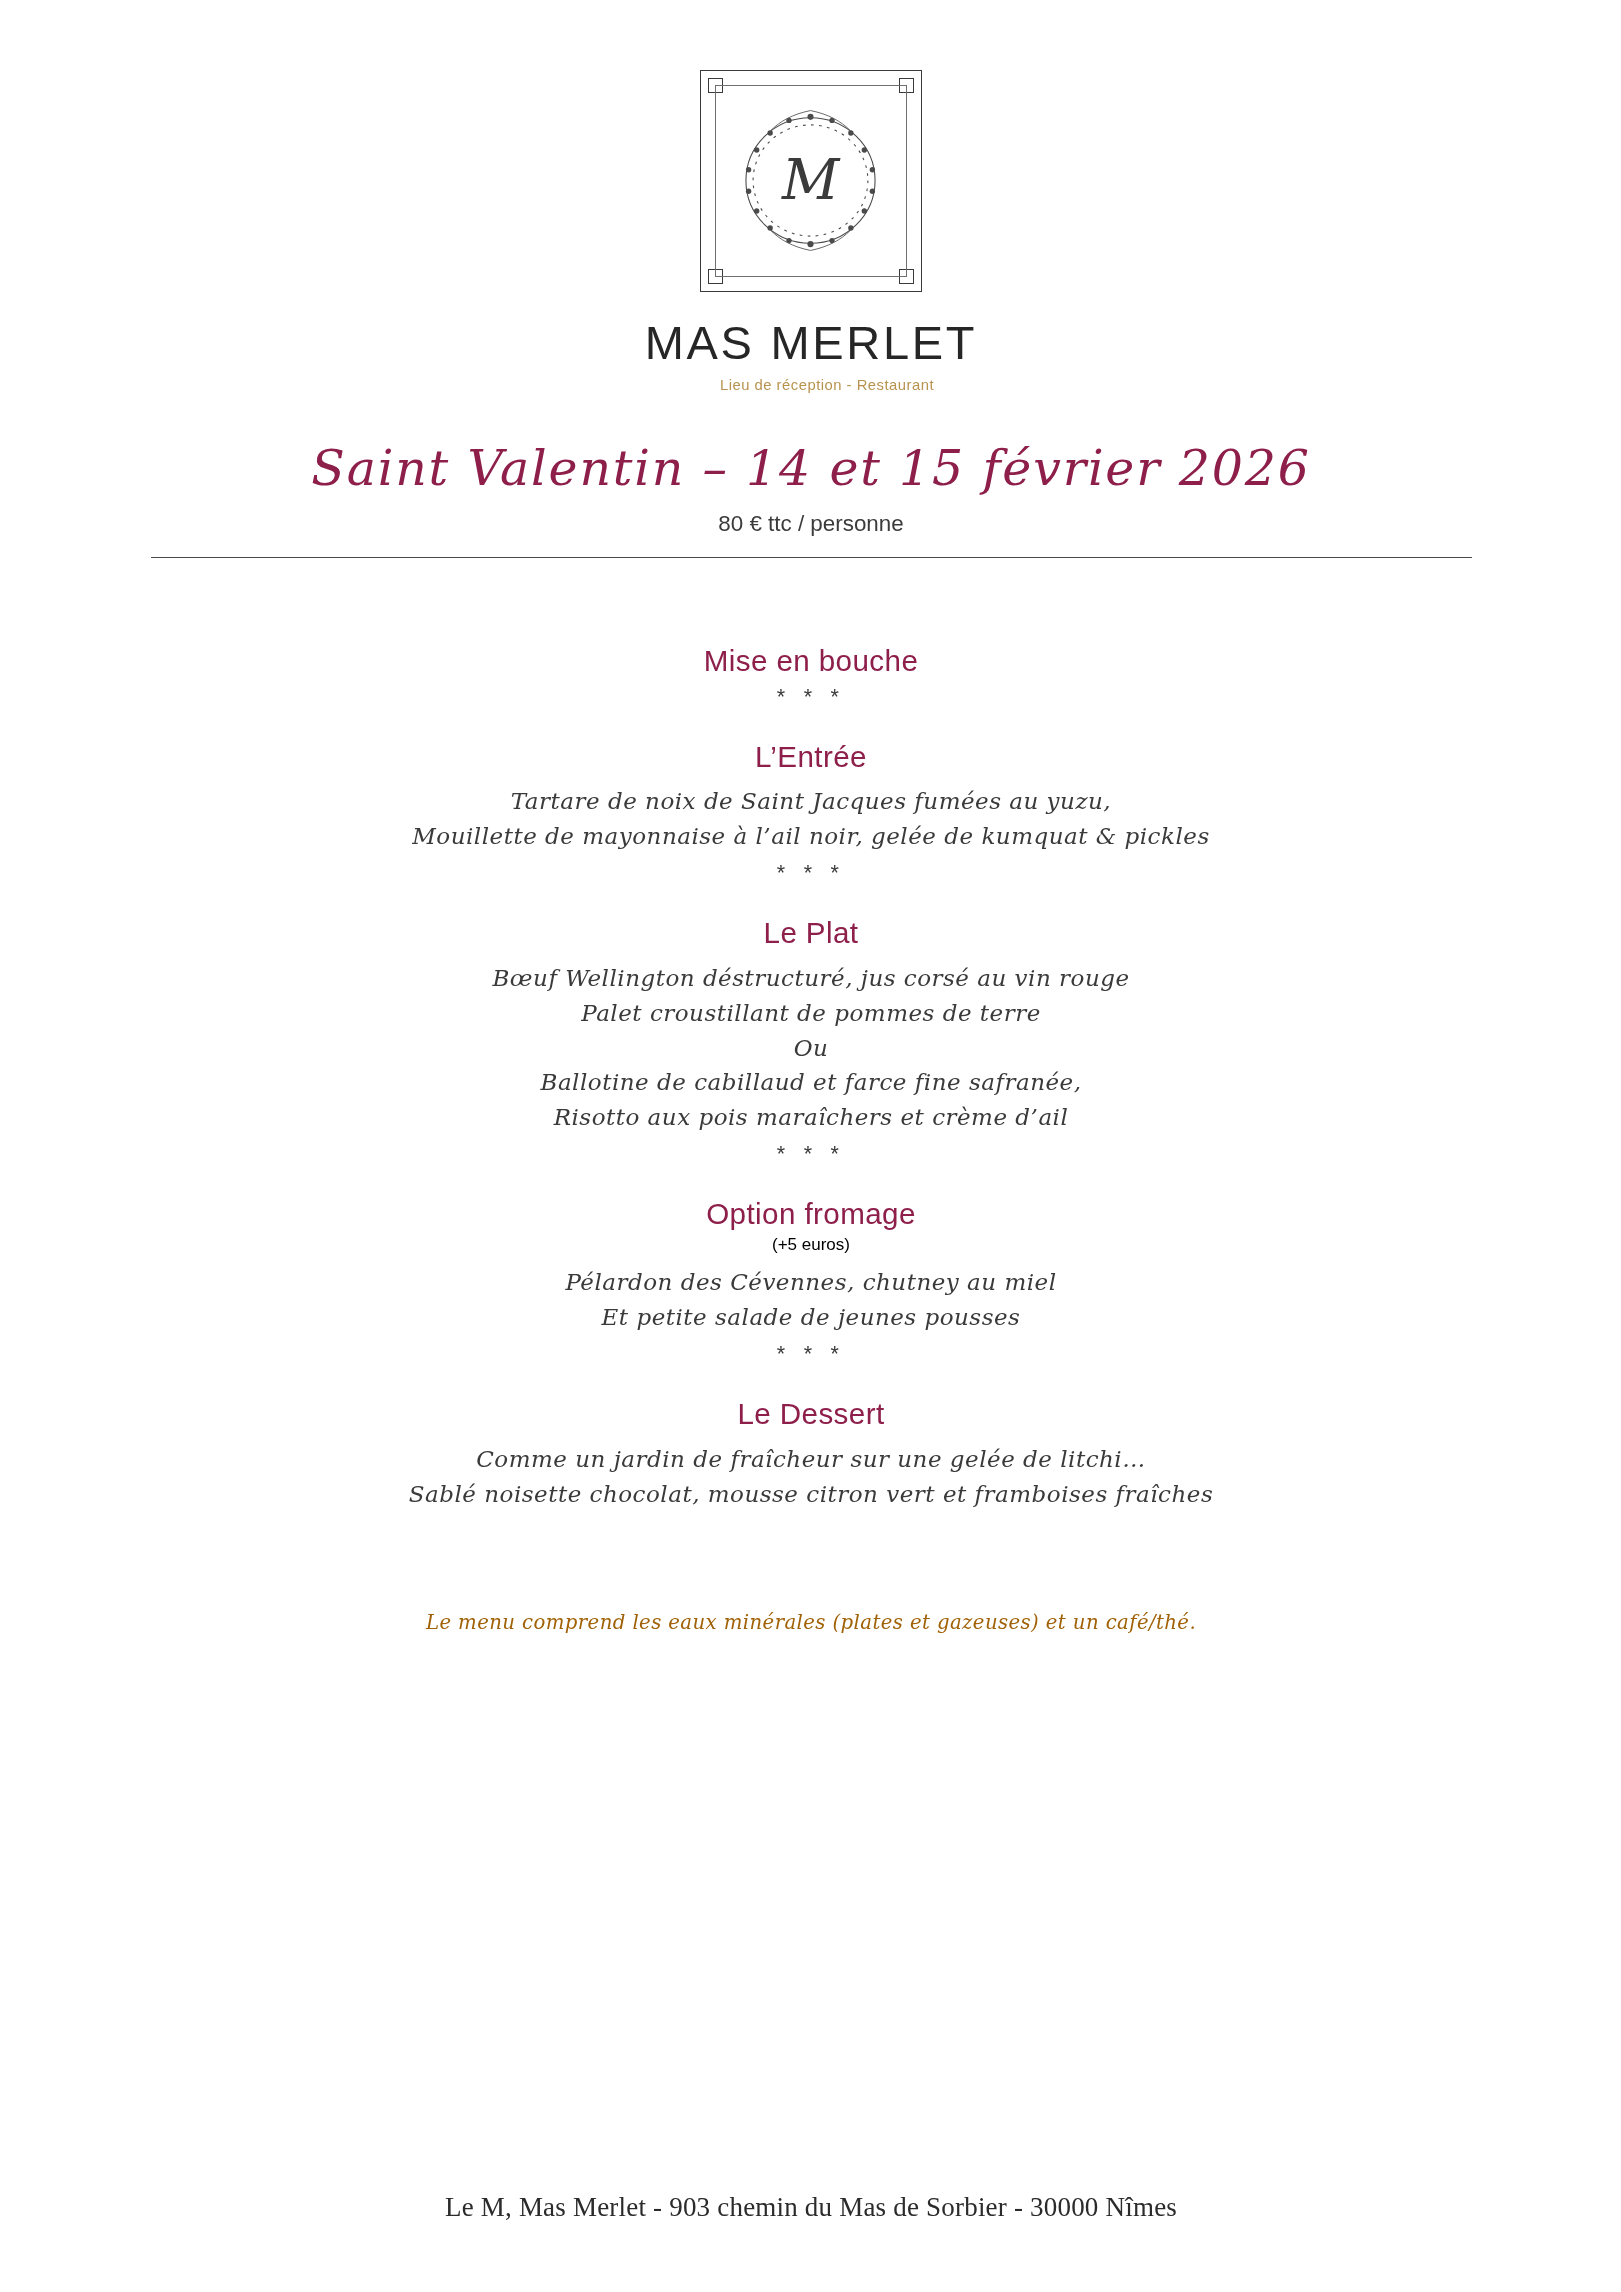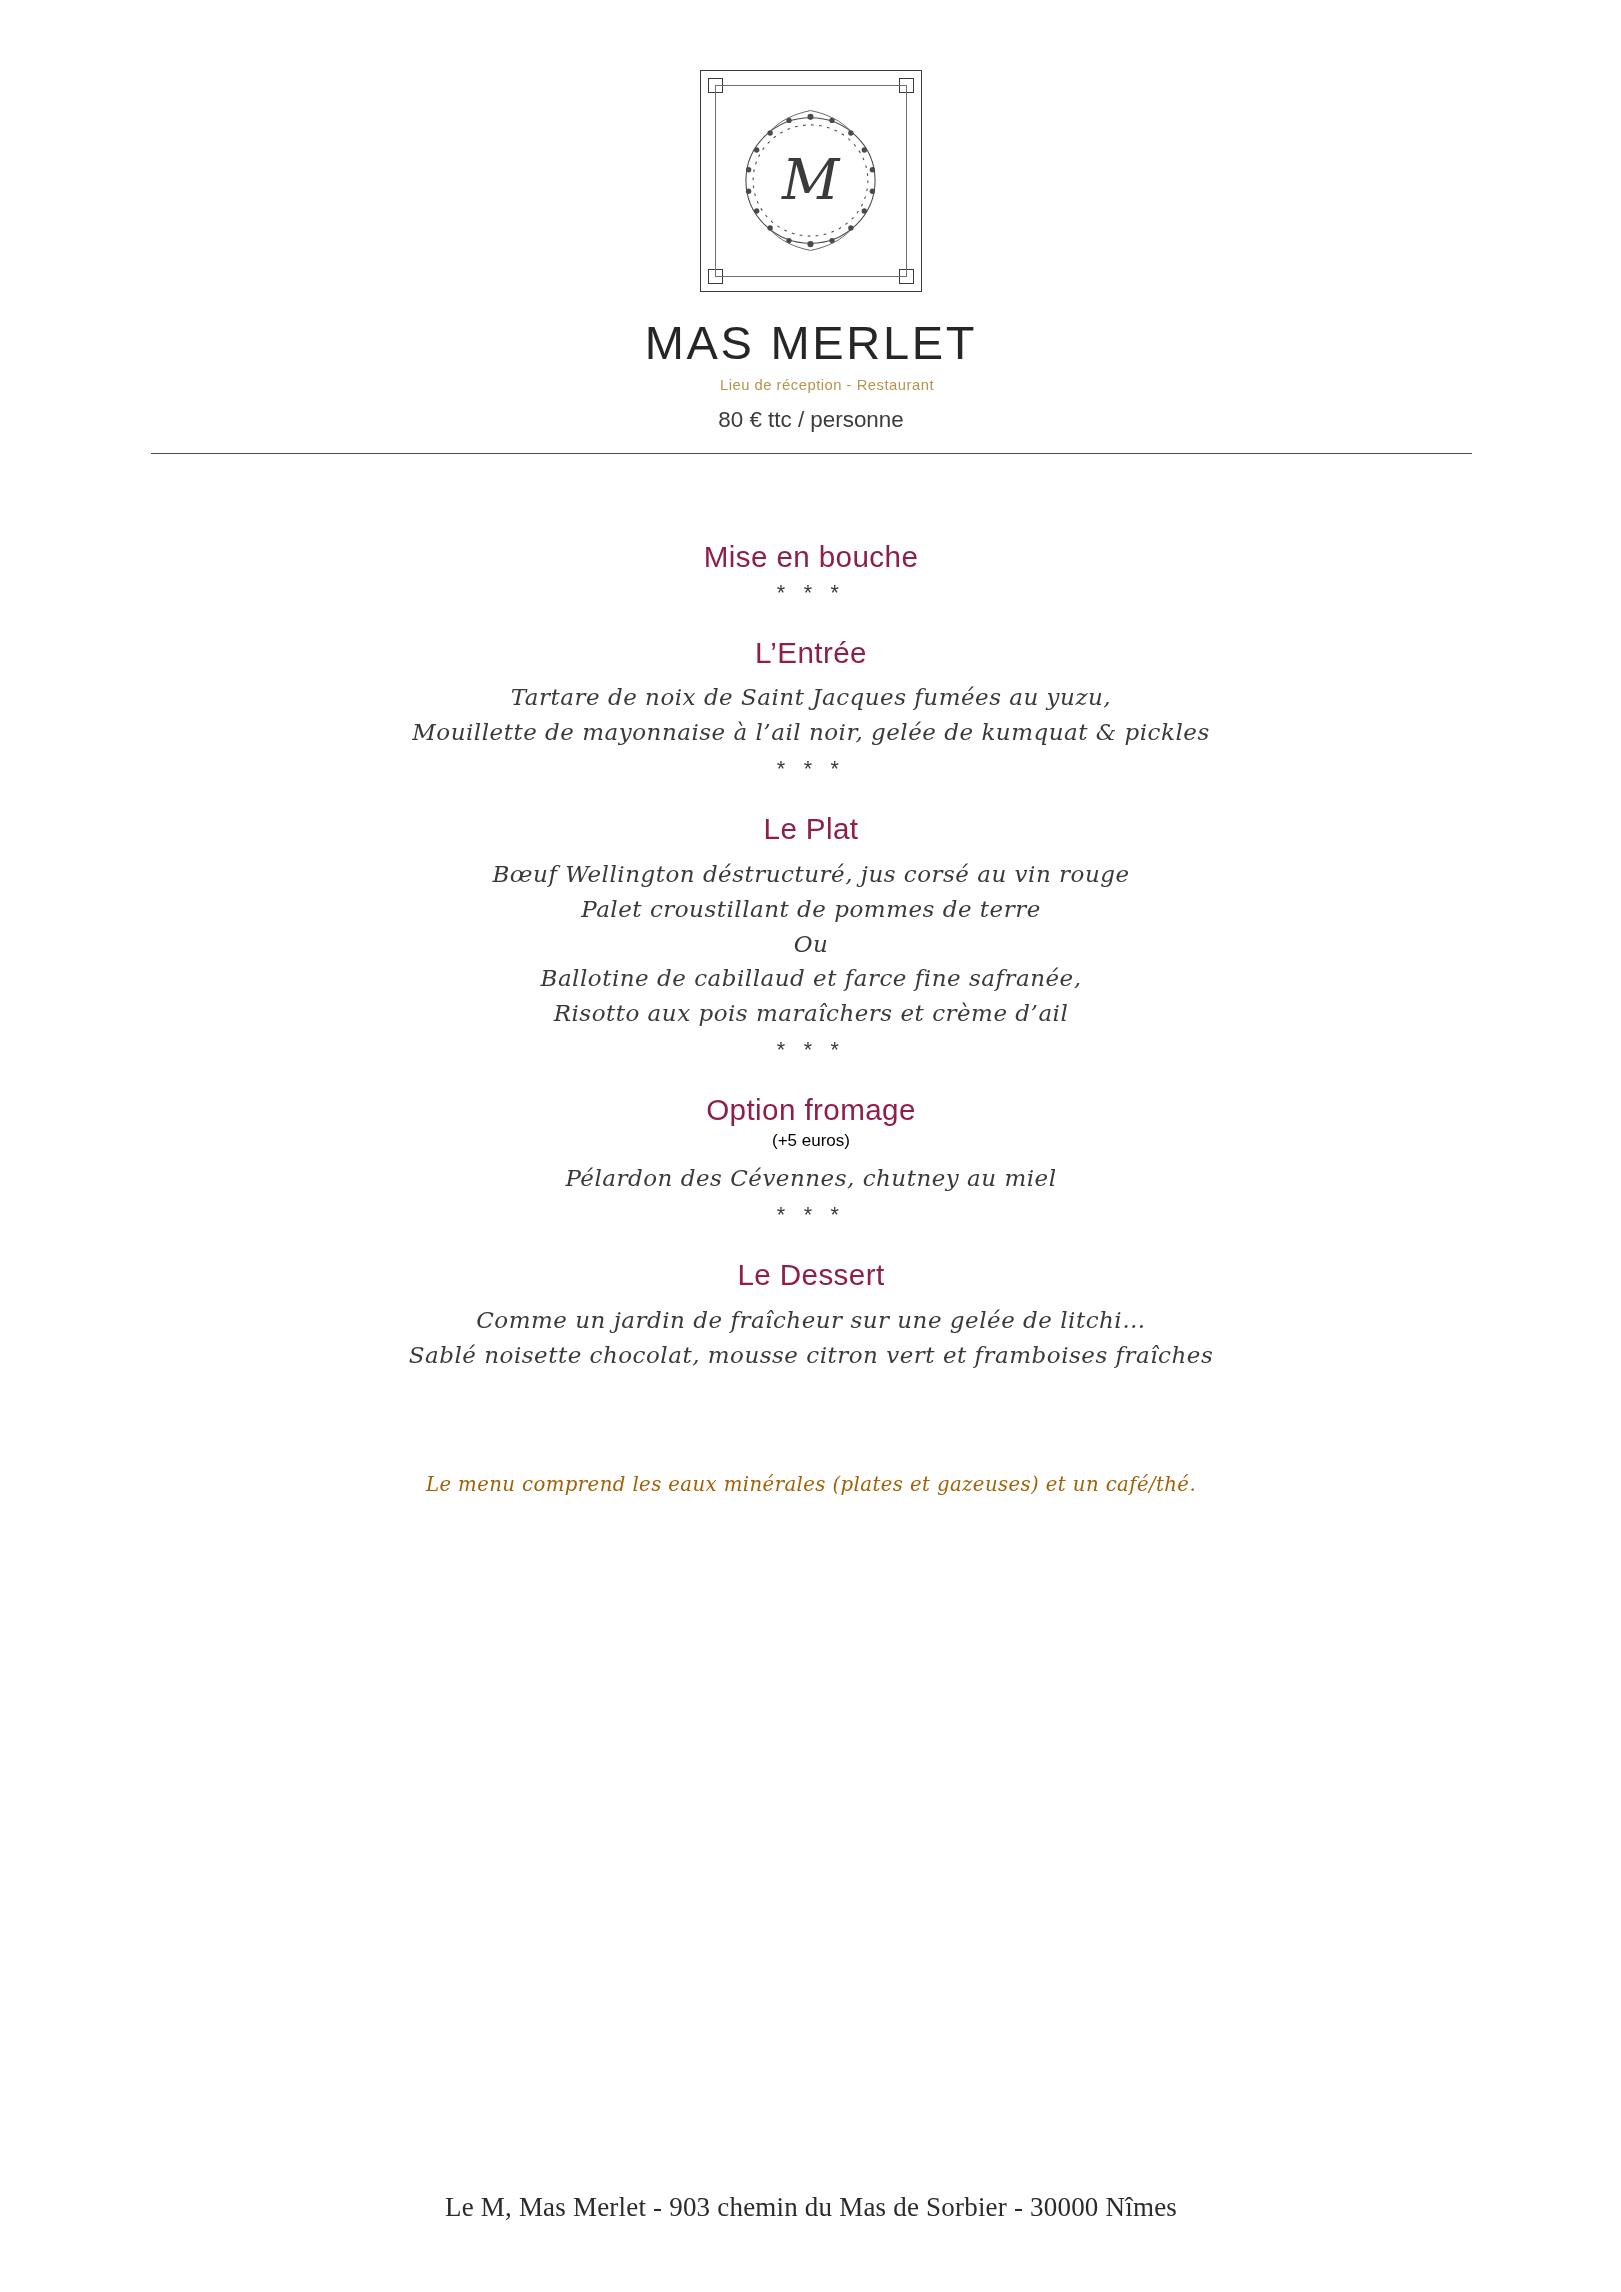--- a/index.html
+++ b/index.html
@@ -210,20 +210,21 @@
           <path d="M92 170 C 72 166, 58 158, 48 148"></path>
           <path d="M92 170 C 112 166, 126 158, 136 148"></path>
         </g>
       </svg>
       <div class="logo-mono">M</div>
     </div>
     <div class="brand-name">MAS MERLET</div>
     <div class="brand-sub">Lieu de réception - Restaurant</div>
   </div>
 
+  <div class="title">Saint Valentin – 14 et 15 février 2026</div>
   <div class="price">80 € ttc / personne</div>
   <div class="rule"></div>
 
   <div class="menu">
 
     <div class="section-title">Mise en bouche</div>
     <div class="sep">* * *</div>
     <div class="gap-lg"></div>
 
     <div class="section-title">L’Entrée</div>
@@ -240,20 +241,21 @@
     <div class="dish">Ou</div>
     <div class="dish">Ballotine de cabillaud et farce fine safranée,</div>
     <div class="dish">Risotto aux pois maraîchers et crème d’ail</div>
     <div class="sep">* * *</div>
     <div class="gap-lg"></div>
 
     <div class="section-title">Option fromage</div>
     <div class="section-note">(+5 euros)</div>
     <div class="gap-sm"></div>
     <div class="dish">Pélardon des Cévennes, chutney au miel</div>
+    <div class="dish">Et petite salade de jeunes pousses</div>
     <div class="sep">* * *</div>
     <div class="gap-lg"></div>
 
     <div class="section-title">Le Dessert</div>
     <div class="gap-sm"></div>
     <div class="dish">Comme un jardin de fraîcheur sur une gelée de litchi…</div>
     <div class="dish">Sablé noisette chocolat, mousse citron vert et framboises fraîches</div>
 
     <div class="note">Le menu comprend les eaux minérales (plates et gazeuses) et un café/thé.</div>
   </div>

